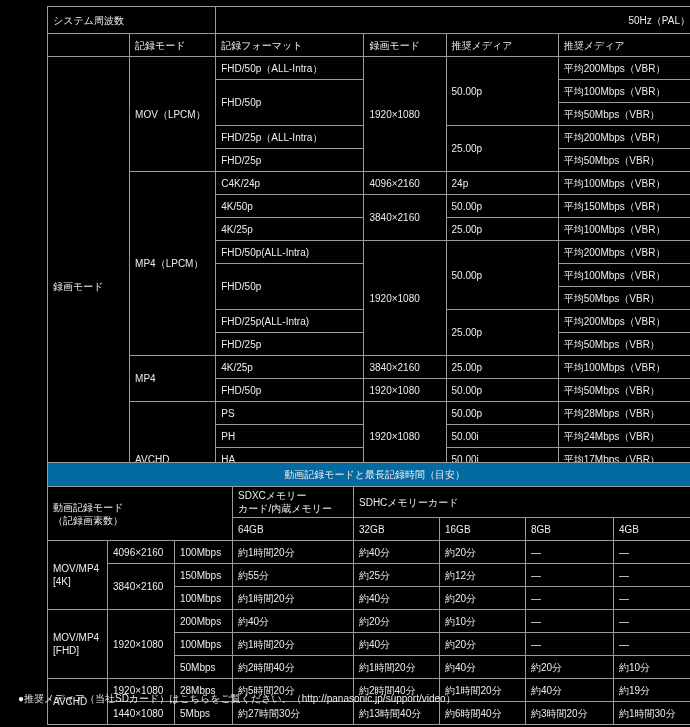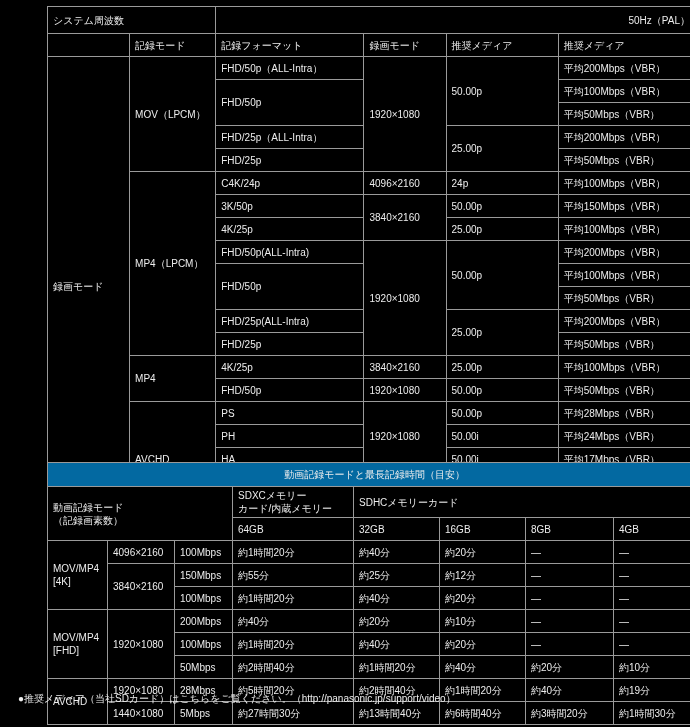--- a/index.html
+++ b/index.html
@@ -122,21 +122,21 @@
       </tr>
 
       <tr>
         <td rowspan="8" class="tallcell">MP4（LPCM）</td>
         <td>C4K/24p</td>
         <td>4096×2160</td>
         <td>24p</td>
         <td>平均100Mbps（VBR）</td>
       </tr>
       <tr>
-        <td>3K/50p</td>
+        <td>4K/50p</td>
         <td rowspan="2" class="tallcell">3840×2160</td>
         <td>50.00p</td>
         <td>平均150Mbps（VBR）</td>
       </tr>
       <tr>
         <td>4K/25p</td>
         <td>25.00p</td>
         <td>平均100Mbps（VBR）</td>
       </tr>
       <tr>

